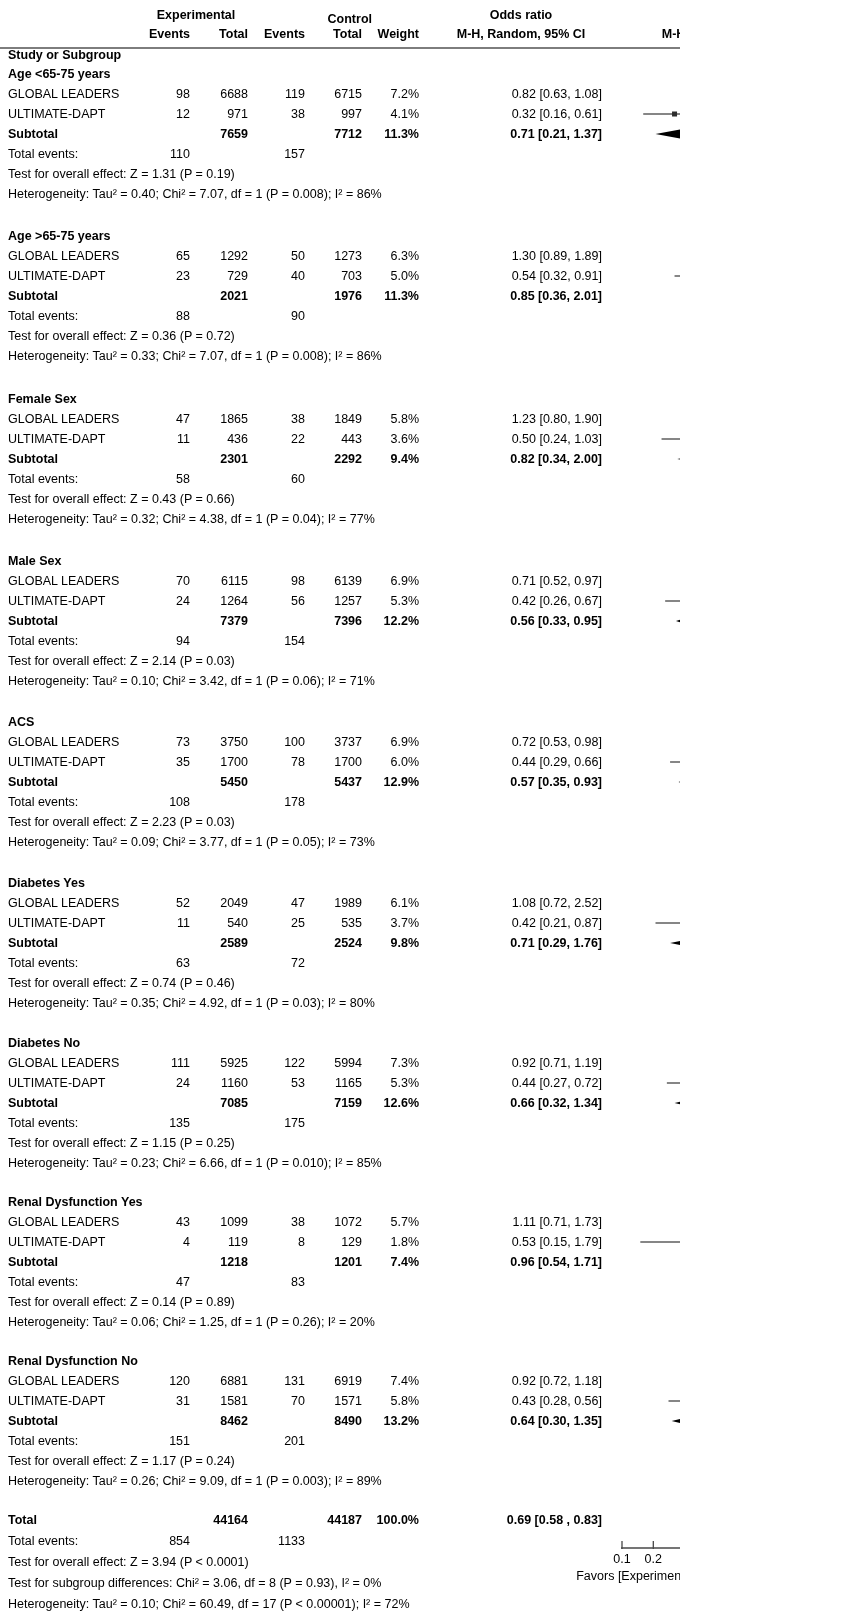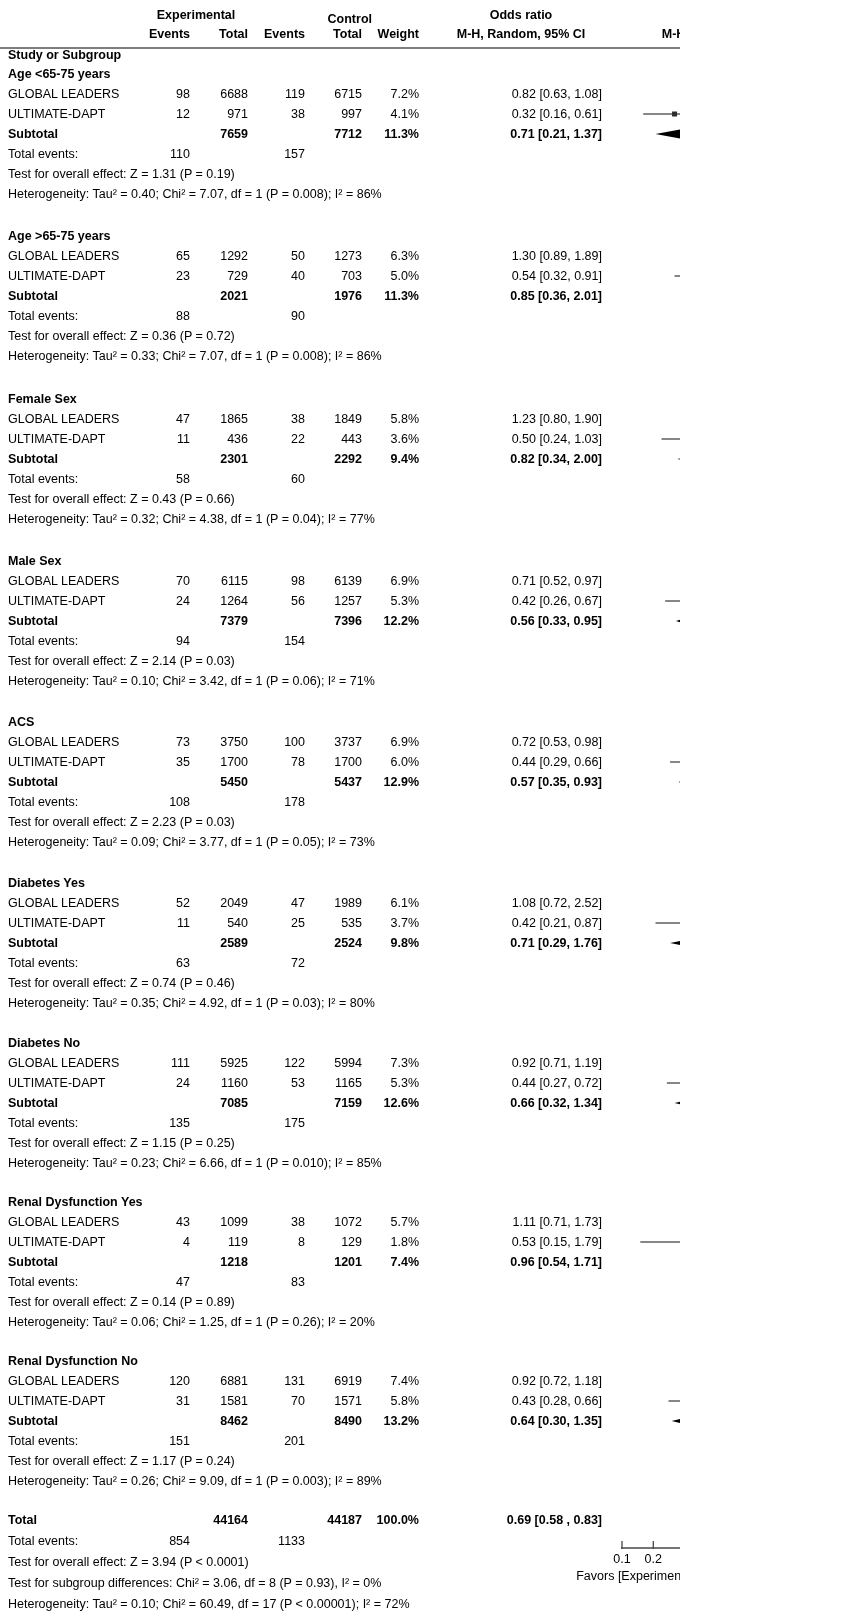--- a/index.html
+++ b/index.html
@@ -377,21 +377,21 @@
         <span class="cw">7.4%</span>
         <span class="cor">0.92 [0.72, 1.18]</span>
       </div>
       <div class="row" style="top: 1391px;">
         <span class="cl">ULTIMATE-DAPT</span>
         <span class="ce1">31</span>
         <span class="ct1">1581</span>
         <span class="ce2">70</span>
         <span class="ct2">1571</span>
         <span class="cw">5.8%</span>
-        <span class="cor">0.43 [0.28, 0.66]</span>
+        <span class="cor">0.43 [0.28, 0.56]</span>
       </div>
       <div class="row" style="top: 1411px;">
         <span class="cl b">Subtotal</span>
         <span class="ct1 b">8462</span>
         <span class="ct2 b">8490</span>
         <span class="cw b">13.2%</span>
         <span class="cor b">0.64 [0.30, 1.35]</span>
       </div>
       <div class="row" style="top: 1431px;">
         <span class="cl">Total events:</span>

